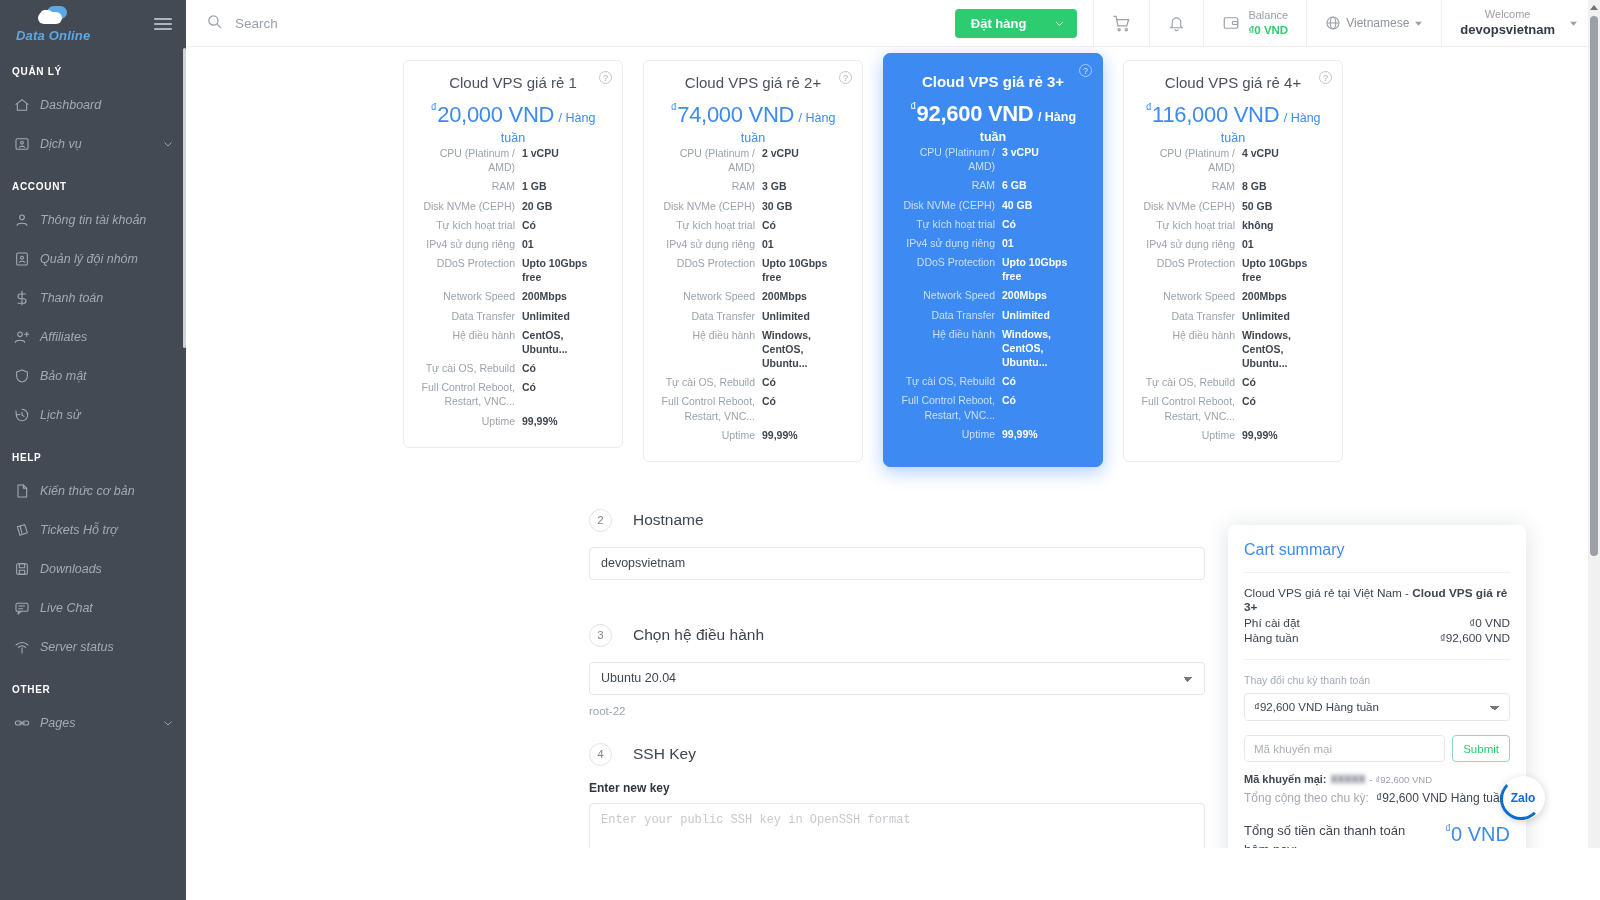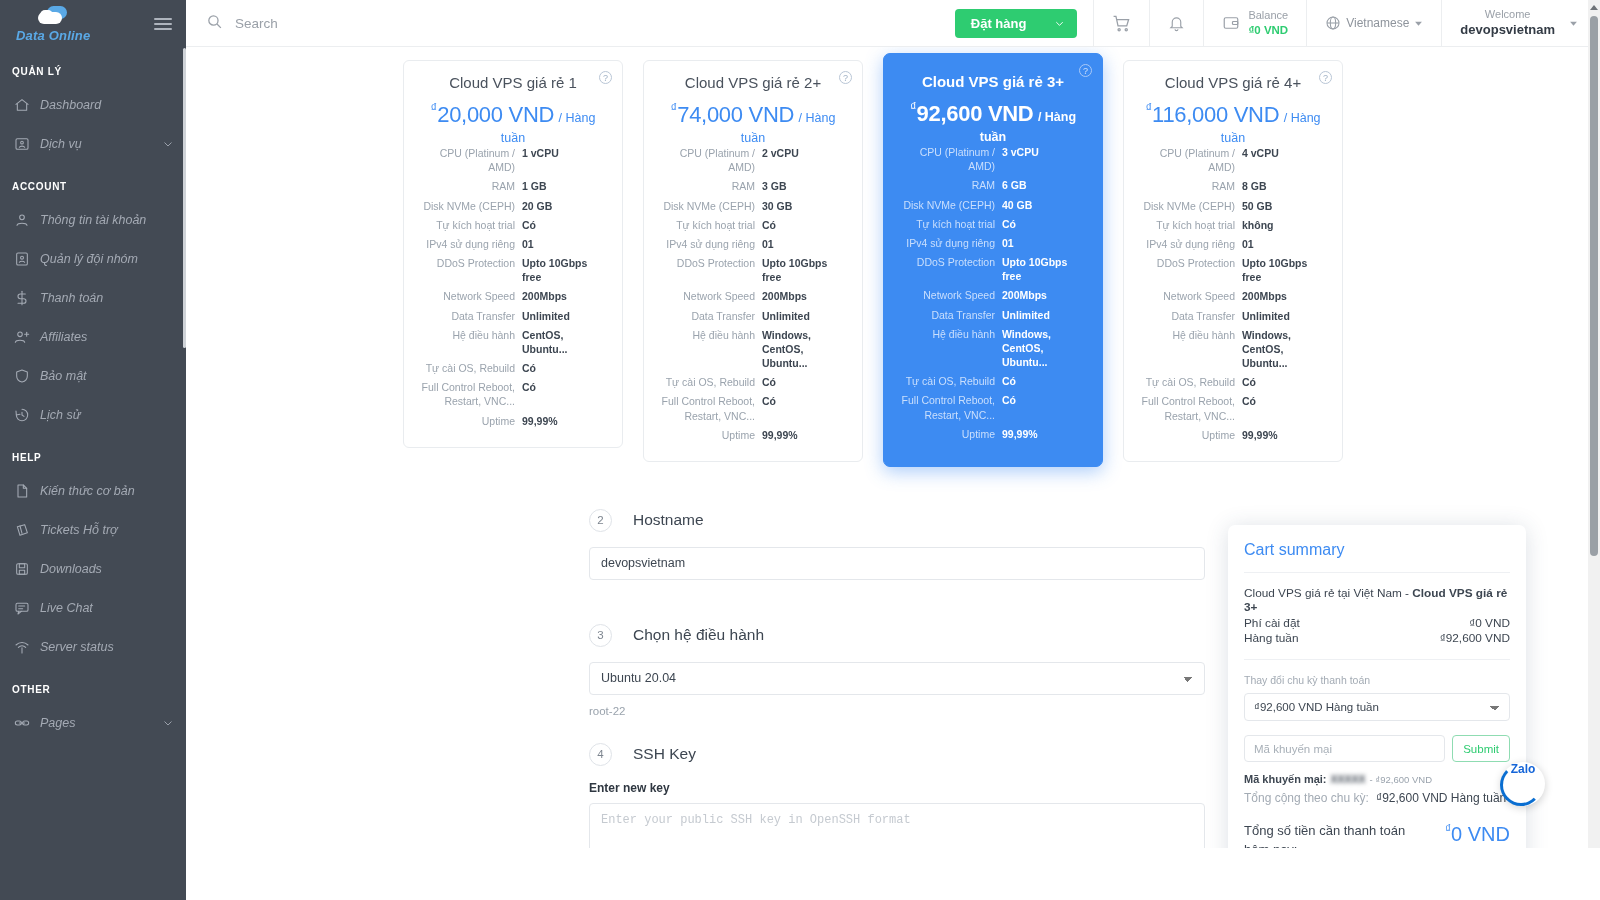--- a/index.html
+++ b/index.html
@@ -168,23 +168,23 @@
   .grand-amt .cur { font-size: 12px; vertical-align: 8px; }
   .grand-help { width: 12px; height: 12px; border-radius: 50%; border: 1px solid #a8c6ee;
       color: #7da8e4; font-size: 8px; display: flex; align-items: center;
       justify-content: center; margin: 4px 0 0 auto; cursor: pointer; }
   .cart-hr2 { height: 1px; background: #eef0f3; margin: 16px 0 12px; }
   .cart-cta { width: 100%; height: 33px; background: #2ecc71; border: 0; border-radius: 4px;
       color: #fff; font-size: 13px; font-weight: bold; cursor: pointer;
       font-family: "Liberation Sans", sans-serif; }
 
   
-  .zalo { position: absolute; right: 55px; bottom: 42px; width: 44px; height: 44px;
+  .zalo { position: absolute; right: 55px; bottom: 28px; width: 44px; height: 44px;
       border-radius: 50%; background: #fff; box-shadow: 0 2px 9px rgba(0,0,0,.18);
-      display: flex; justify-content: center; cursor: pointer; }
+      display: flex; align-items: center; justify-content: center; cursor: pointer; }
   .zalo .arc { position: absolute; left: -1px; top: 2px; width: 42px; height: 42px;
       border: 3px solid #0a6ed1; border-radius: 50%;
       border-top-color: transparent; border-right-color: transparent; }
   .zalo span { color: #1565d8; font-size: 12px; font-weight: bold; z-index: 2; }
 
   
   .pagebar { position: absolute; right: 0; top: 0; width: 12px; height: 900px; background: #f1f1f1; }
   .pagebar .thumb { position: absolute; left: 2px; top: 16px; width: 8px; height: 540px;
       background: #9aa0a6; border-radius: 4px; }
   .pagebar .ar { position: absolute; left: 2px; width: 0; height: 0;

